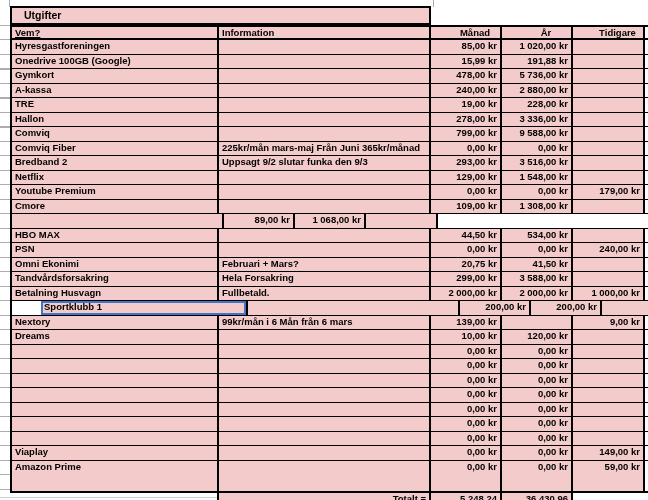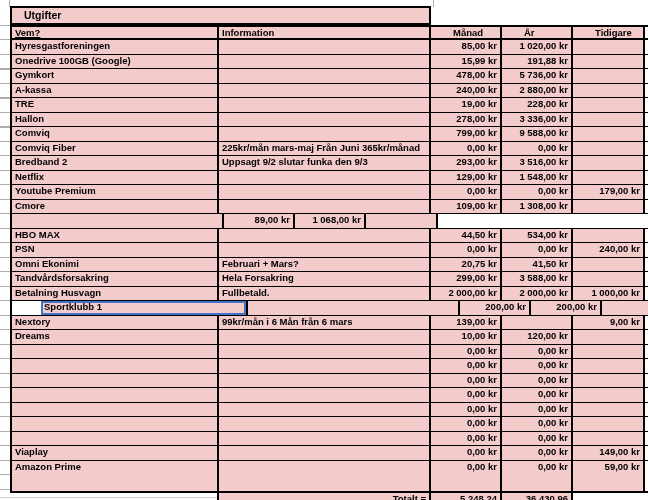--- a/index.html
+++ b/index.html
@@ -45,21 +45,21 @@
     font-size:9.5px;line-height:12.5px;
     white-space:nowrap;overflow:hidden;
     padding:0 3px;position:relative;
   }
   .c-who{width:207px;}
   .c-info{width:212px;}
   .c-month{width:71px;}
   .c-year{width:71px;}
   .c-prev{width:72px;}
   .num{text-align:right;}
-  .ctr{padding-left:22px;}
+  .ctr{text-align:center;padding-left:22px;}
   .u{text-decoration:underline;}
 
   
   .cell.selected{box-shadow:inset 0 0 0 2px var(--sel);margin-left:29px;}
   .cell.selected::before,
   .cell.selected::after{
     content:"";position:absolute;width:6px;height:6px;border-radius:50%;
     background:var(--sel);z-index:5;
   }
   .cell.selected::before{left:-3px;top:-4px;}

